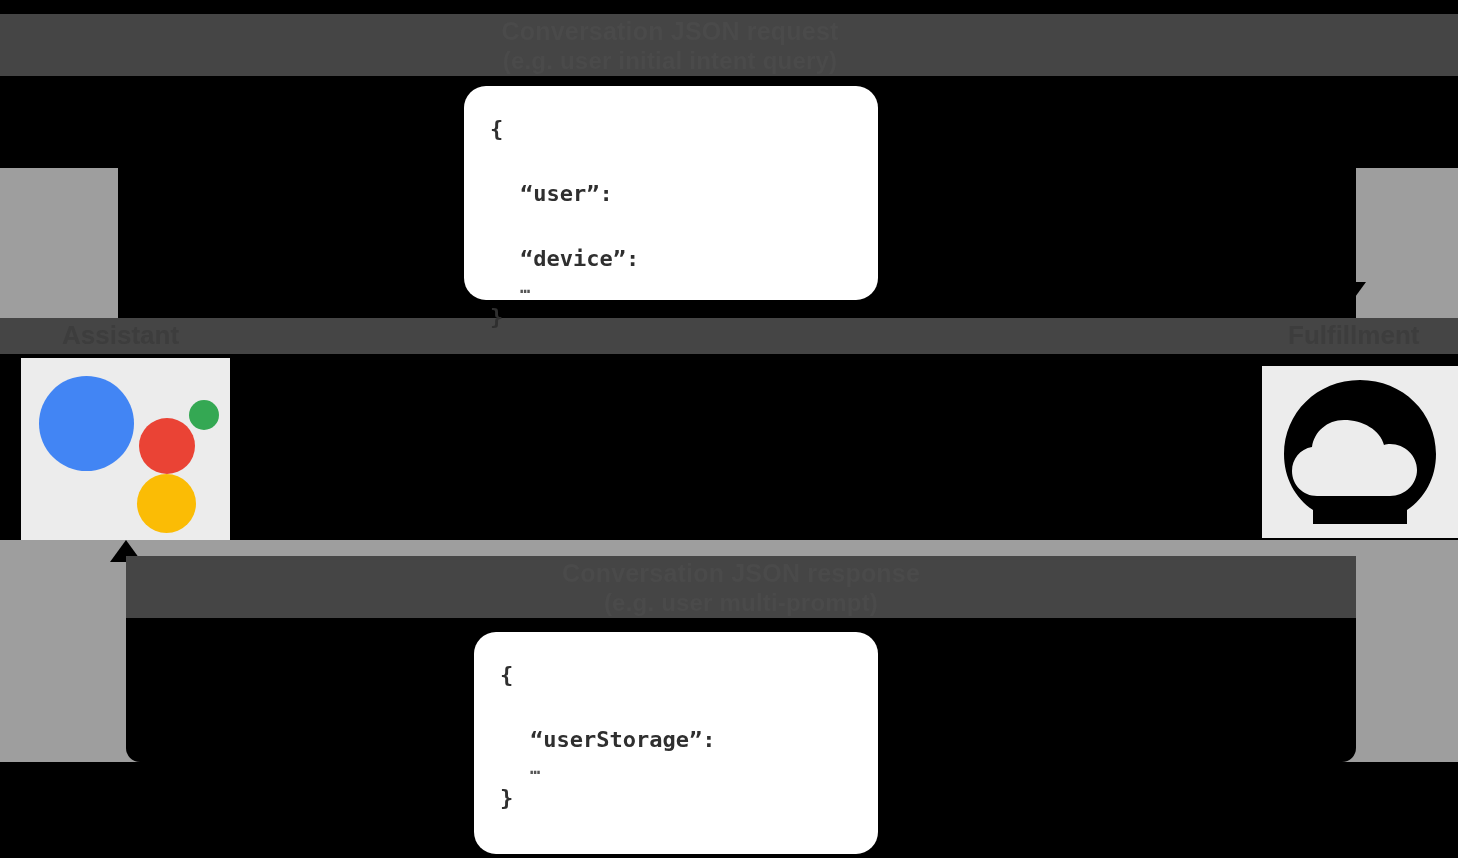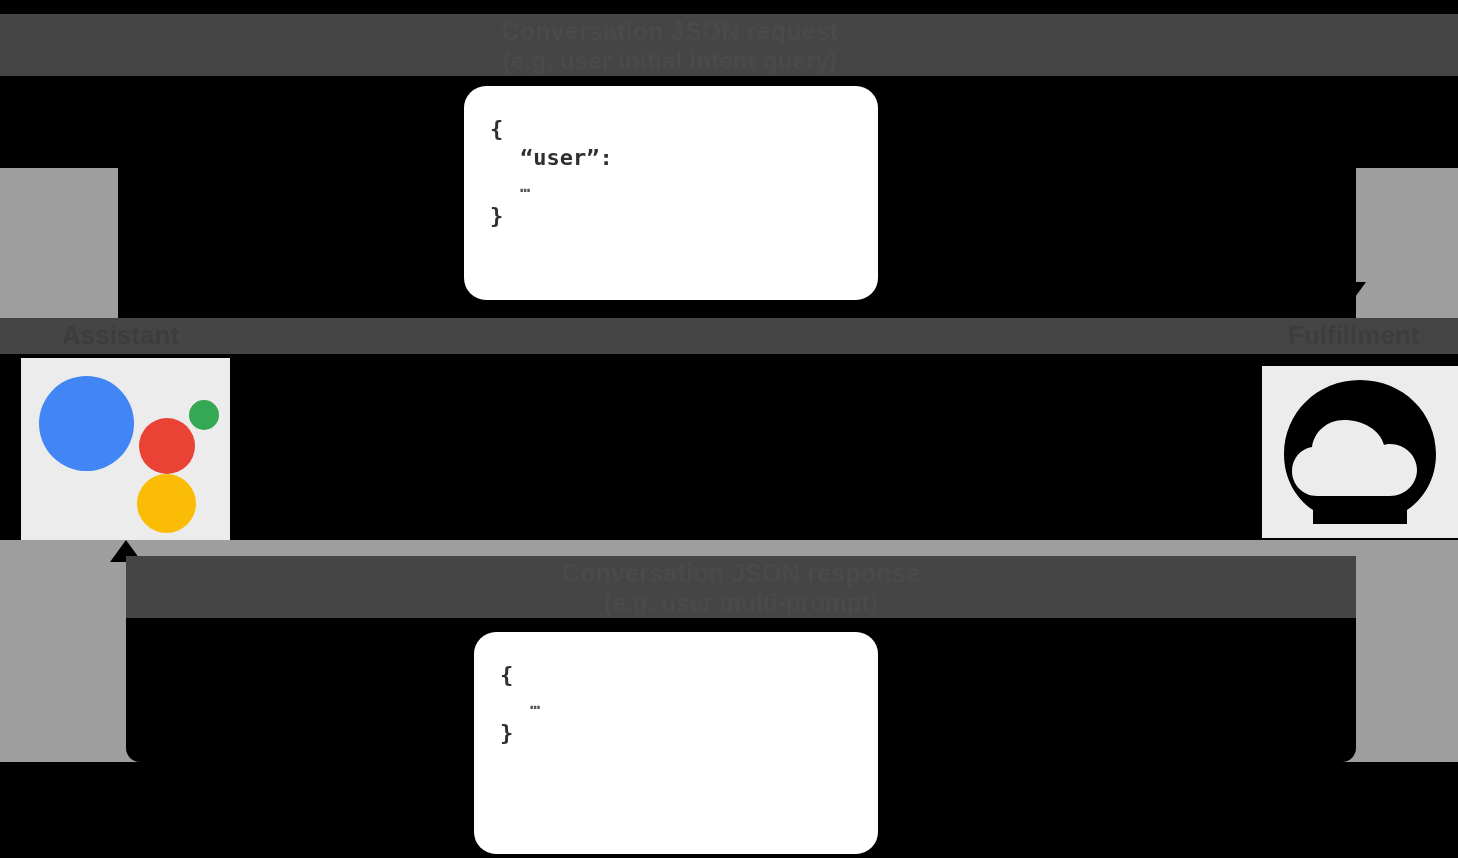--- a/index.html
+++ b/index.html
@@ -79,21 +79,21 @@
     background: #ffffff;
     border-radius: 22px;
     box-shadow: 0 2px 6px rgba(0,0,0,0.35);
     padding: 28px 26px 26px 26px;
     font-family: "DejaVu Sans Mono", "Liberation Mono", monospace;
     font-size: 22px;
     line-height: 29px;
     color: #2f2f2f;
     font-weight: bold;
   }
-  .json-card .indent { padding-left: 30px; display: block; }
+  .json-card .indent { padding-left: 30px; display: block; margin-top: 36px; }
   .json-card .ell { padding-left: 30px; display: block; font-size: 17px; color: #555; }
   .json-card .brace { display: block; }
 
   
   .icon-tile {
     position: absolute;
     background: #ececec;
   }
 
   .assistant-dots { position: absolute; inset: 0; }
@@ -152,23 +152,25 @@
       <svg width="176" height="152" viewBox="0 0 176 152" aria-hidden="true">
         <path d="M88 4 C45 4 12 37 12 78 C12 102 23 122 41 134 L41 148 L135 148 L135 134 C153 122 164 102 164 78 C164 37 131 4 88 4 Z" fill="#000000"></path>
         <path d="M72 44 C55 44 42 56 40 71 C28 73 20 83 20 95 C20 109 31 120 45 120 L118 120 C133 120 145 108 145 94 C145 80 133 68 118 68 C116 68 114 68 112 69 C108 54 91 44 72 44 Z" fill="#ececec"></path>
       </svg>
     </div>
   </div>
 
   <div class="json-card" style="left:464px; top:86px; width:414px; height:214px;">
     <span class="brace">{</span>
     <span class="indent">“user”:</span>
+    <span class="indent">“device”:</span>
     <span class="ell">…</span>
     <span class="brace">}</span>
   </div>
 
   <div class="json-card" style="left:474px; top:632px; width:404px; height:222px;">
     <span class="brace">{</span>
+    <span class="indent">“userStorage”:</span>
     <span class="ell">…</span>
     <span class="brace">}</span>
   </div>
 
 </div>
 
 </body></html>

